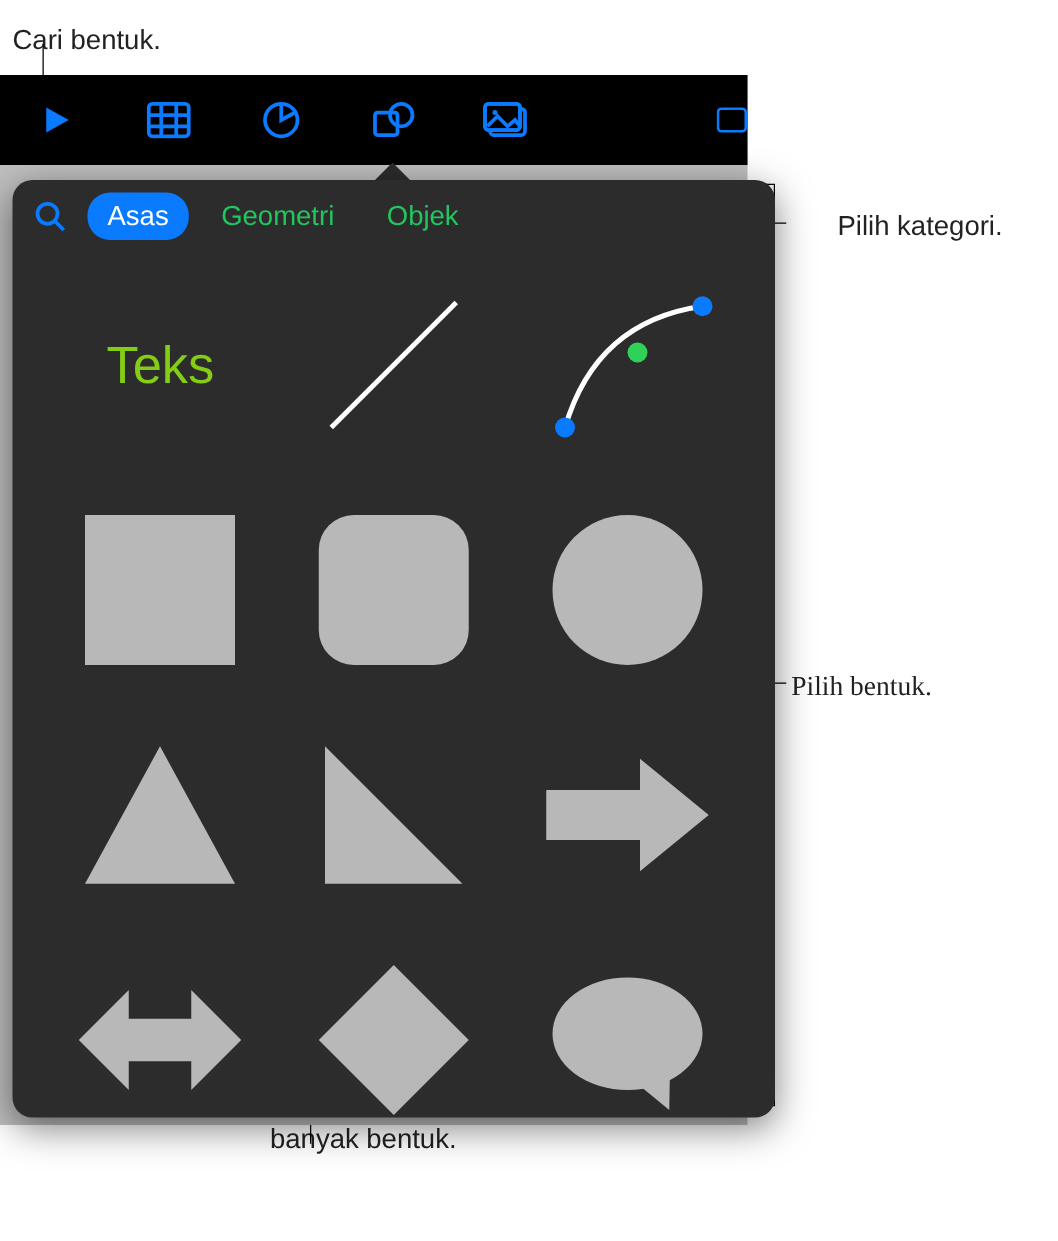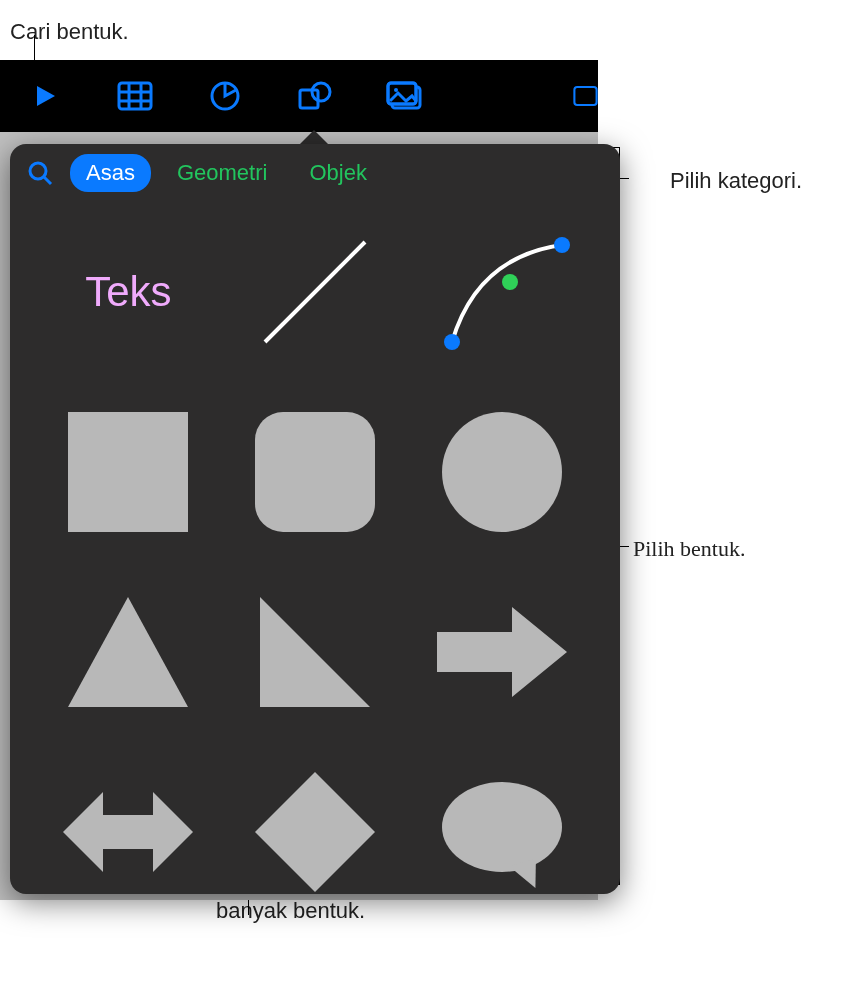--- a/index.html
+++ b/index.html
@@ -77,21 +77,21 @@
       grid-template-columns: repeat(3, 1fr);
       grid-auto-rows:160px;
       gap:20px 30px;
       padding:10px 40px 0 40px;
       overflow:hidden;
     }
     .shape-cell {
       display:flex; align-items:center; justify-content:center;
     }
     .shape { color:#b8b8b8; }
-    .shape-text { color:#f0abfc; font-size:42px; font-weight:400; }
+    .shape-text { color:#84cc16; font-size:42px; font-weight:400; }
     .shape-square { width:120px; height:120px; background:#b8b8b8; }
     .shape-roundsq { width:120px; height:120px; background:#b8b8b8; border-radius:28px; }
     .shape-circle { width:120px; height:120px; background:#b8b8b8; border-radius:50%; }
     .shape-svg svg { display:block; }
     .shape-speech { width:120px; height:100px; position:relative; }
     .shape-speech .bubble { width:120px; height:90px; background:#b8b8b8; border-radius:50%; }
     .shape-speech .tail { position:absolute; left:70px; bottom:-8px; width:0;height:0;
       border-left:20px solid transparent; border-right:8px solid transparent; border-top:28px solid #b8b8b8;
       transform:rotate(-15deg); }
   </style>

